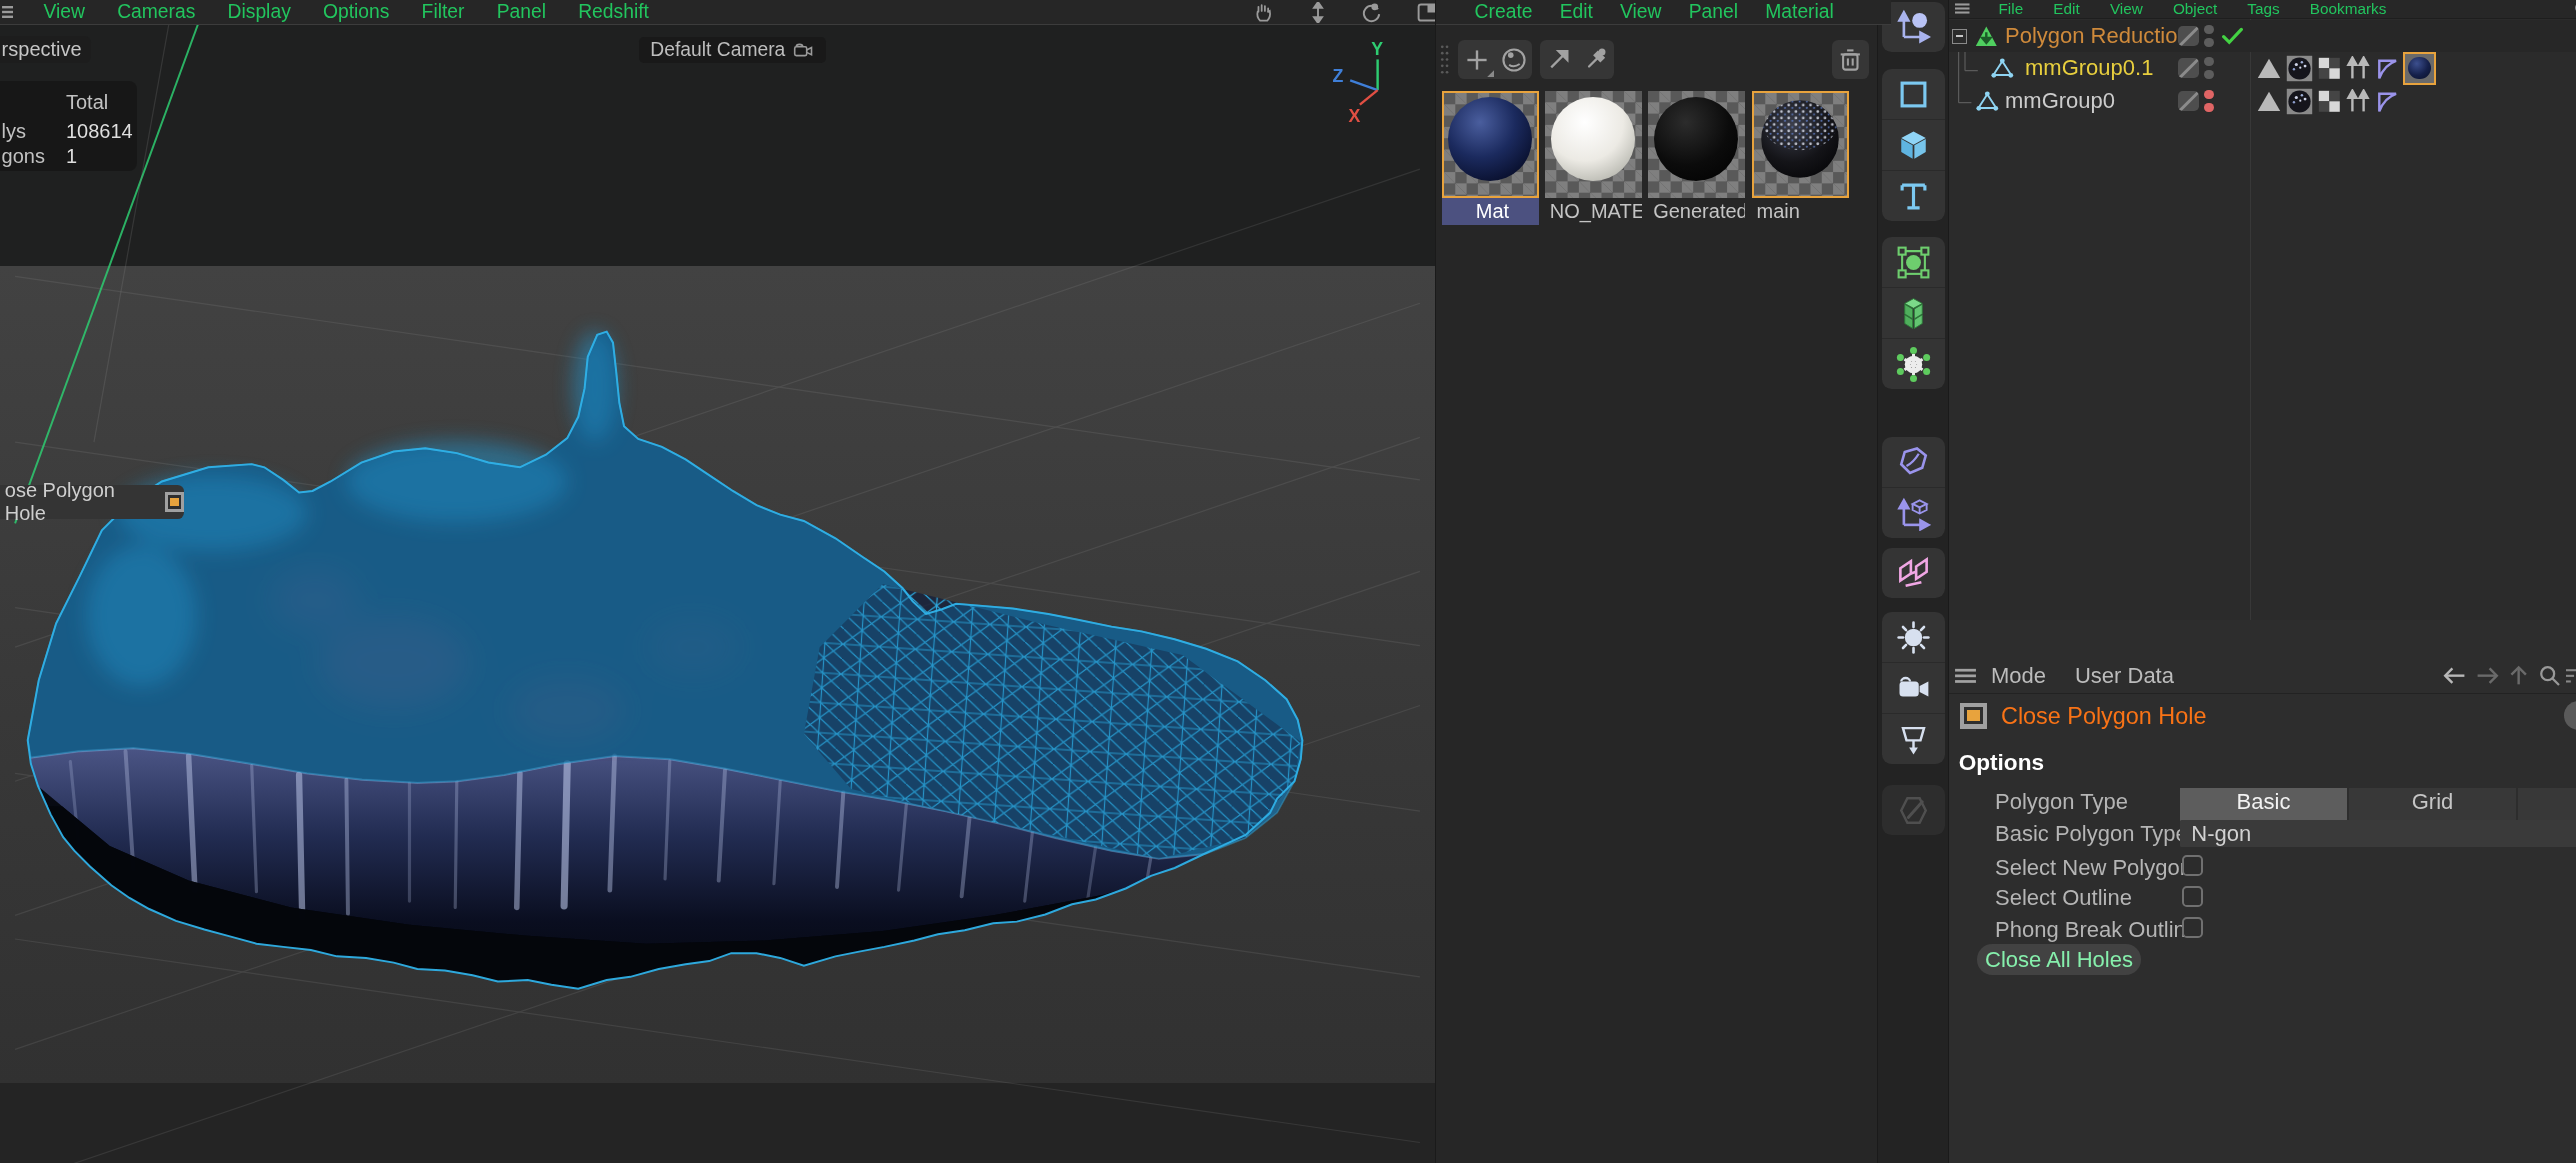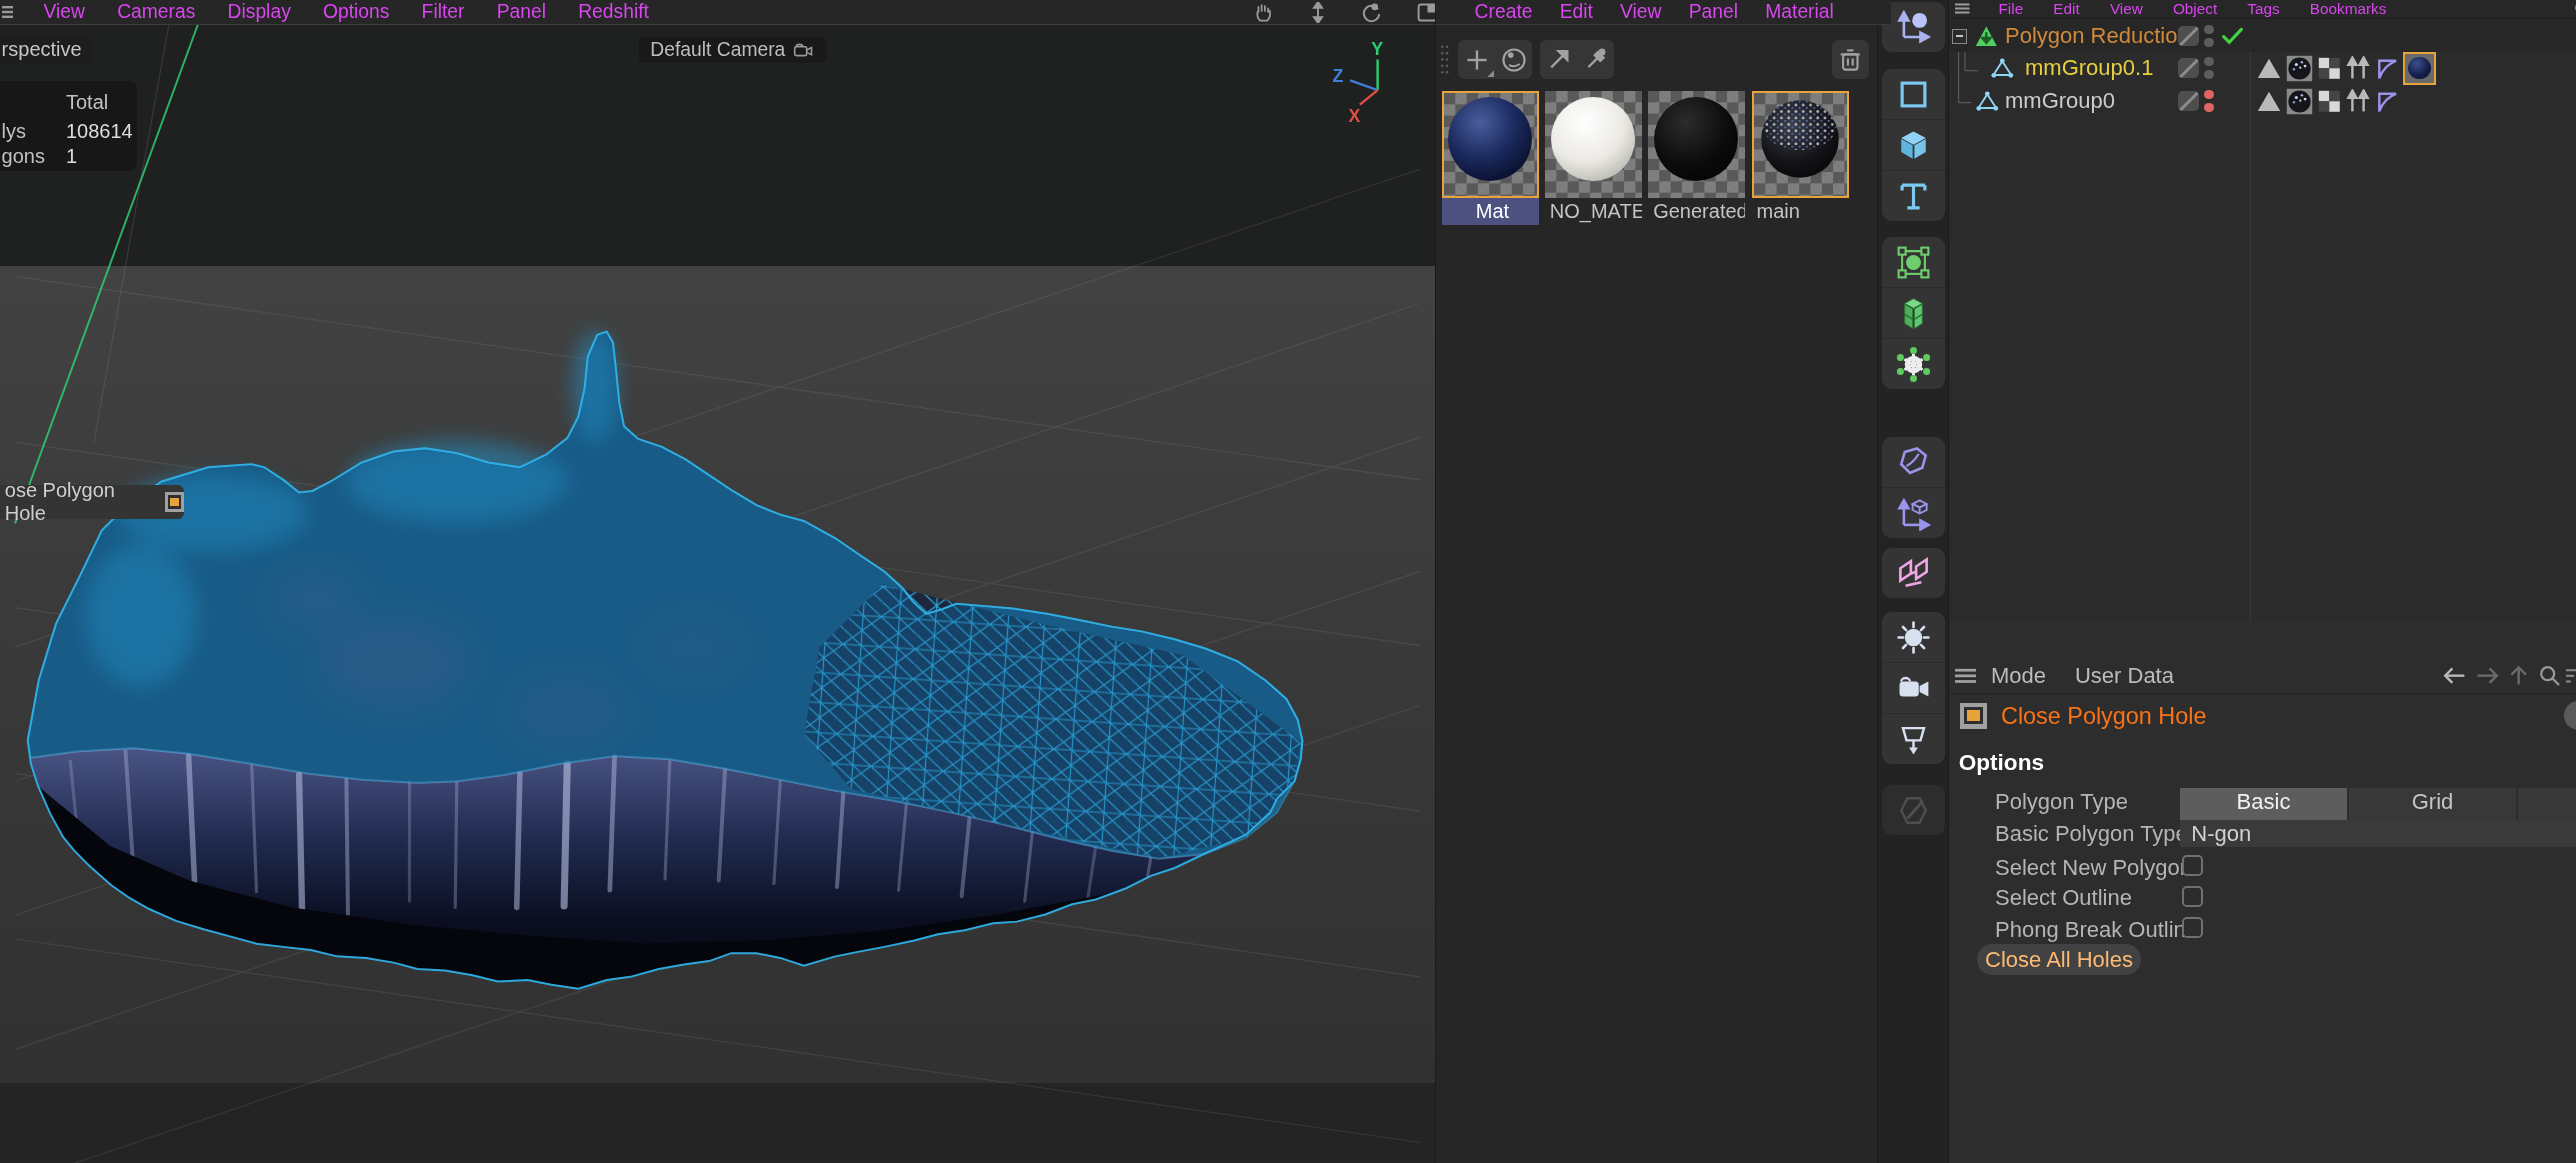--- a/index.html
+++ b/index.html
@@ -2,21 +2,21 @@
 <html style="font-size:13px"><head>
 <meta charset="utf-8">
 <style>
   html,body{margin:0;padding:0;background:#1a1a1a;}
   body{width:2576px;height:1163px;position:relative;overflow:hidden;
        font-family:"Liberation Sans",sans-serif;color:#b8b8b8;
        -webkit-font-smoothing:antialiased;}
   .abs{position:absolute;}
   
   .menubar{position:absolute;top:0;height:24px;background:#262626;border-bottom:0.8px solid #3c3c3c;
-           display:flex;align-items:center;font-size:19.3px;color:#d946ef;z-index:30;}
+           display:flex;align-items:center;font-size:19.3px;color:#22c55e;z-index:30;}
   .menubar .mi{padding:0 1.6px;white-space:nowrap;}
   
   #viewport{left:0;top:0;width:1435px;height:1163px;background:#1f2020;overflow:hidden;}
   .vp-band-top{left:0;top:24px;width:1435px;height:242px;background:#1f2020;}
   .vp-band-mid{left:0;top:266px;width:1435px;height:818px;background:linear-gradient(#424242,#383838 55%,#313131);}
   .vp-band-bot{left:0;top:1083px;width:1435px;height:80px;background:#242424;}
   .vp-label{background:#1d1d1d;color:#c6c6c6;font-size:20px;line-height:26.6px;
             border-radius:0 6.4px 6.4px 0;padding:0 9.7px 0 1.6px;}
   .stats-box{left:0;top:81px;width:137px;height:90px;background:rgba(22,22,22,.82);
              border-radius:0 8px 8px 0;font-size:20px;color:#c2c2c2;}
@@ -64,21 +64,21 @@
   .tab.active{background:#2d2d2d;color:#ececec;border-radius:6.4px 6.4px 0 0;}
   .tab.idle{color:#9a9a9a;}
   .mode-row{position:absolute;left:0;top:38px;width:628px;height:35px;display:flex;align-items:center;
             font-size:22px;color:#bcbcbc;border-bottom:0.8px solid #222;}
   .attr-label{position:absolute;left:46px;font-size:22px;color:#b5b5b5;line-height:27px;}
   .seg{position:absolute;height:39px;font-size:22px;text-align:center;line-height:27px;}
   .checkbox{position:absolute;left:233px;width:17px;height:17px;border:2.4px solid #707070;border-radius:4.8px;background:#2c2c2c;}
   .field{position:absolute;left:231px;width:397px;height:27px;background:#3a3a3a;font-size:22px;
          color:#d2d2d2;line-height:27px;padding-left:11.3px;box-sizing:border-box;border-radius:1.6px;}
   .btn-pill{position:absolute;left:28px;width:164px;height:31px;background:#424242;border-radius:15.3px;
-            color:#fdba74;font-size:22px;text-align:center;line-height:31px;}
+            color:#86efac;font-size:22px;text-align:center;line-height:31px;}
   .heading{position:absolute;left:9.7px;font-size:22.6px;font-weight:bold;color:#fff;}
   svg{display:block;}
 </style>
 </head>
 <body>
 
 <div id="viewport" class="abs">
   <div class="abs vp-band-top"></div>
   <div class="abs vp-band-mid"></div>
   <div class="abs vp-band-bot"></div>

